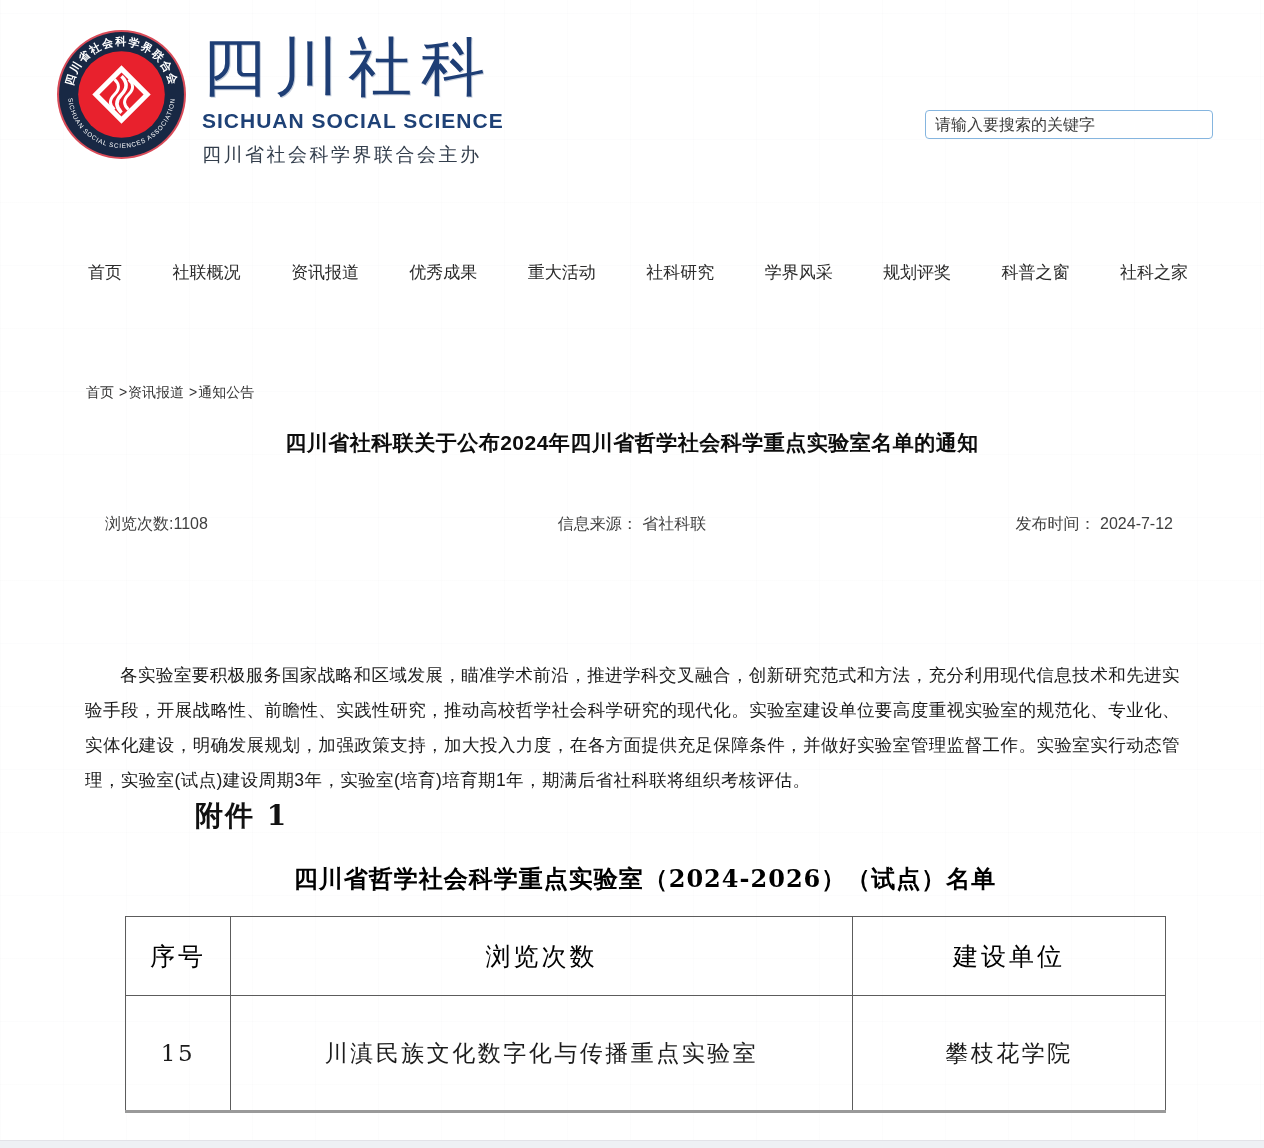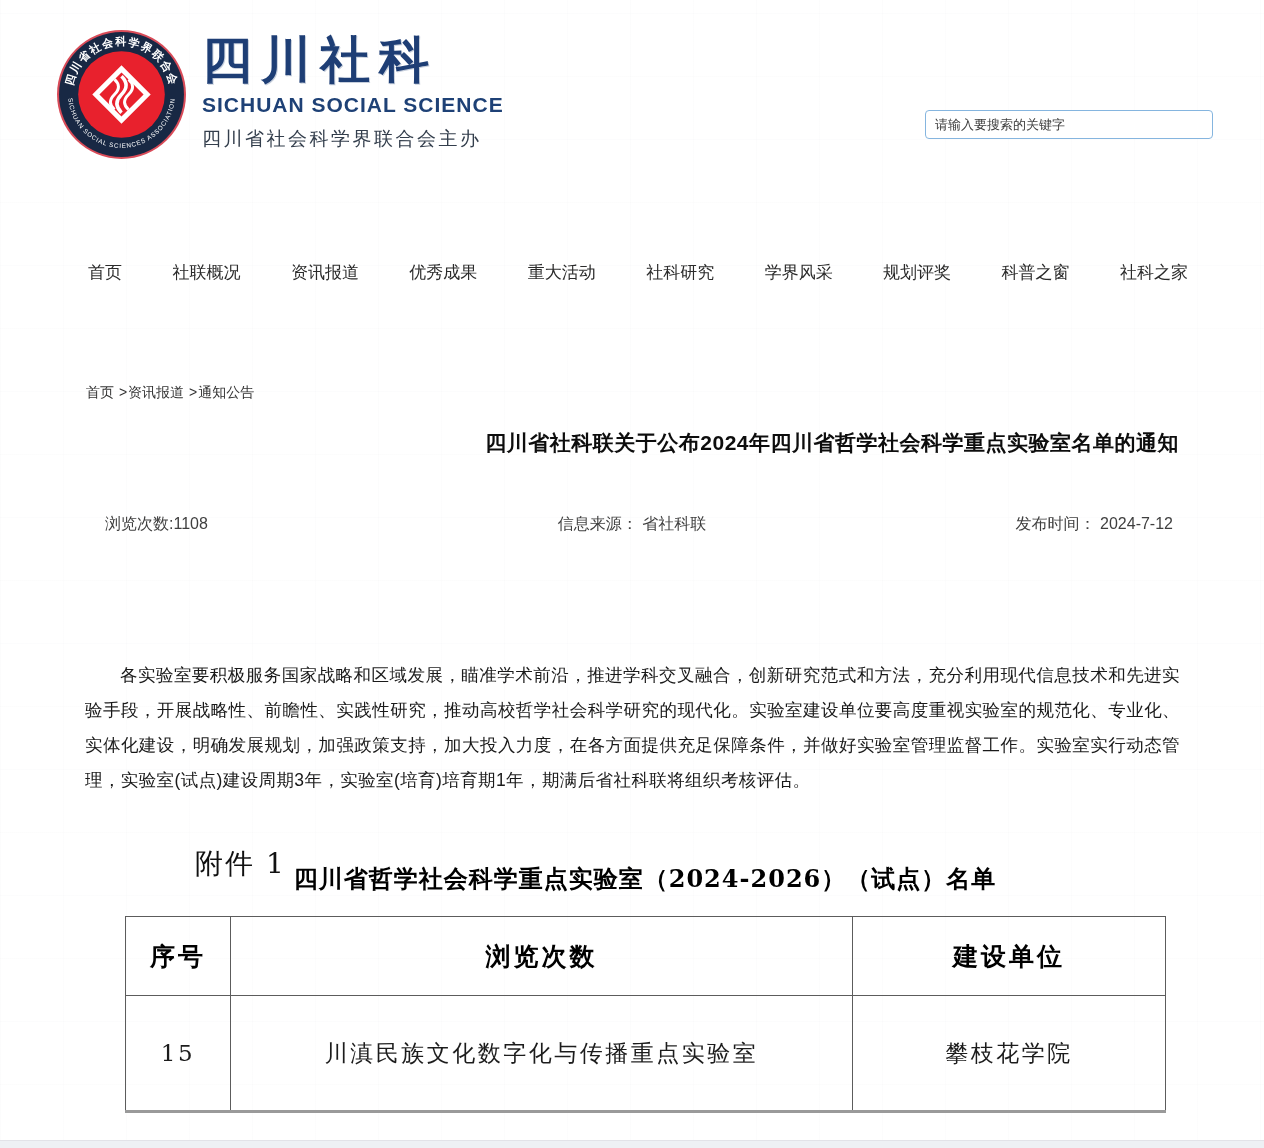--- a/index.html
+++ b/index.html
@@ -11,84 +11,84 @@
       repeating-linear-gradient(90deg, rgba(20,30,60,0.012) 0 1px, transparent 1px 63px),
       repeating-linear-gradient(0deg, rgba(20,30,60,0.012) 0 1px, transparent 1px 63px);
   }
 
   
   .brand-row { position:absolute; top:28px; left:55px; display:flex; align-items:flex-start; }
   .logo { flex:0 0 auto; }
   .brand-text { margin-left:14px; padding-top:4px; }
   .brand-title {
     font-family:"DejaVu Serif","Liberation Serif",serif;
-    font-weight:bold; font-size:50px; line-height:1.12;
+    font-weight:normal; font-size:64px; line-height:1.12;
     color:#1e3e75; letter-spacing:9px; text-shadow:1px 1px 0 rgba(30,62,117,0.25);
   }
   .brand-sub { margin-top:5px; font-size:21px; font-weight:bold; color:#1e4176; letter-spacing:1px; }
   .brand-host { margin-top:9px; font-size:19px; color:#333e4c; letter-spacing:2.5px; }
 
   .search-input {
     position:absolute; top:110px; right:51px; width:288px; height:29px;
     border:1px solid #85b5df; border-radius:4px; padding:0 9px;
-    font-size:13px; color:#333; background:#fff; outline:none;
+    font-size:16px; color:#333; background:#fff; outline:none;
     font-family:"Liberation Sans",sans-serif;
   }
   .search-input::placeholder { color:#3c3c3c; opacity:1; }
 
   
   .main-nav {
     position:absolute; top:261px; left:88px; width:1100px;
     display:flex; justify-content:space-between; align-items:center;
   }
   .nav-item { font-size:17px; color:#2b2b2b; cursor:pointer; white-space:nowrap; }
 
   
   .breadcrumb { position:absolute; top:384px; left:86px; font-size:14px; color:#333; }
   .breadcrumb .crumb { cursor:pointer; }
   .breadcrumb .sep { margin:0 1px; }
 
   
   .article-title {
     position:absolute; top:429px; left:85px; width:1094px;
-    text-align:right; font-size:21px; font-weight:bold; color:#0d0d0d; letter-spacing:0.5px;
+    text-align:center; font-size:21px; font-weight:bold; color:#0d0d0d; letter-spacing:0.5px;
   }
   .meta-row { position:absolute; top:514px; left:85px; width:1094px; height:20px; font-size:16px; color:#3f3f3f; }
   .meta-views { position:absolute; left:20px; }
   .meta-source { position:absolute; left:50%; transform:translateX(-50%); }
   .meta-time { position:absolute; right:6px; }
 
   .para {
     position:absolute; left:85px; width:1095px;
     font-size:17.5px; line-height:35px; color:#1a1a1a;
     text-align:justify; text-indent:2em; letter-spacing:0.4px;
   }
   .para-1 { top:588px; }
   .para-2 { top:658px; }
 
   .attachment-label {
     position:absolute; top:797px; left:195px;
     font-family:"DejaVu Serif","Liberation Serif",serif;
-    font-size:28px; font-weight:normal; color:#111; letter-spacing:2px;margin-top:48px;
+    font-size:28px; font-weight:bold; color:#111; letter-spacing:2px;
   }
   .table-title {
     position:absolute; top:863px; left:125px; width:1040px; text-align:center;
     font-family:"DejaVu Serif","Liberation Serif",serif;
     font-size:24px; font-weight:bold; color:#000; letter-spacing:1px;
   }
 
   
   .lab-table {
     position:absolute; top:916px; left:125px; width:1040px;
     border-collapse:collapse; table-layout:fixed;
     border-bottom:3px solid #9a9a9a;
   }
   .lab-table th, .lab-table td { border:1px solid #5c5c5c; text-align:center; vertical-align:middle; }
   .lab-table th {
-    height:79px; font-size:25px; font-weight:bold; color:#000;
+    height:79px; font-size:25px; font-weight:normal; color:#000;
     font-family:"Liberation Sans",sans-serif; letter-spacing:3px;
   }
   .lab-table td {
     height:116px; font-size:23px; color:#1c1c1c;
     font-family:"DejaVu Serif","Liberation Serif",serif; letter-spacing:2.5px;
   }
   .col-no { width:105px; }
   .col-lab { width:622px; }
   .col-org { width:313px; }
 

